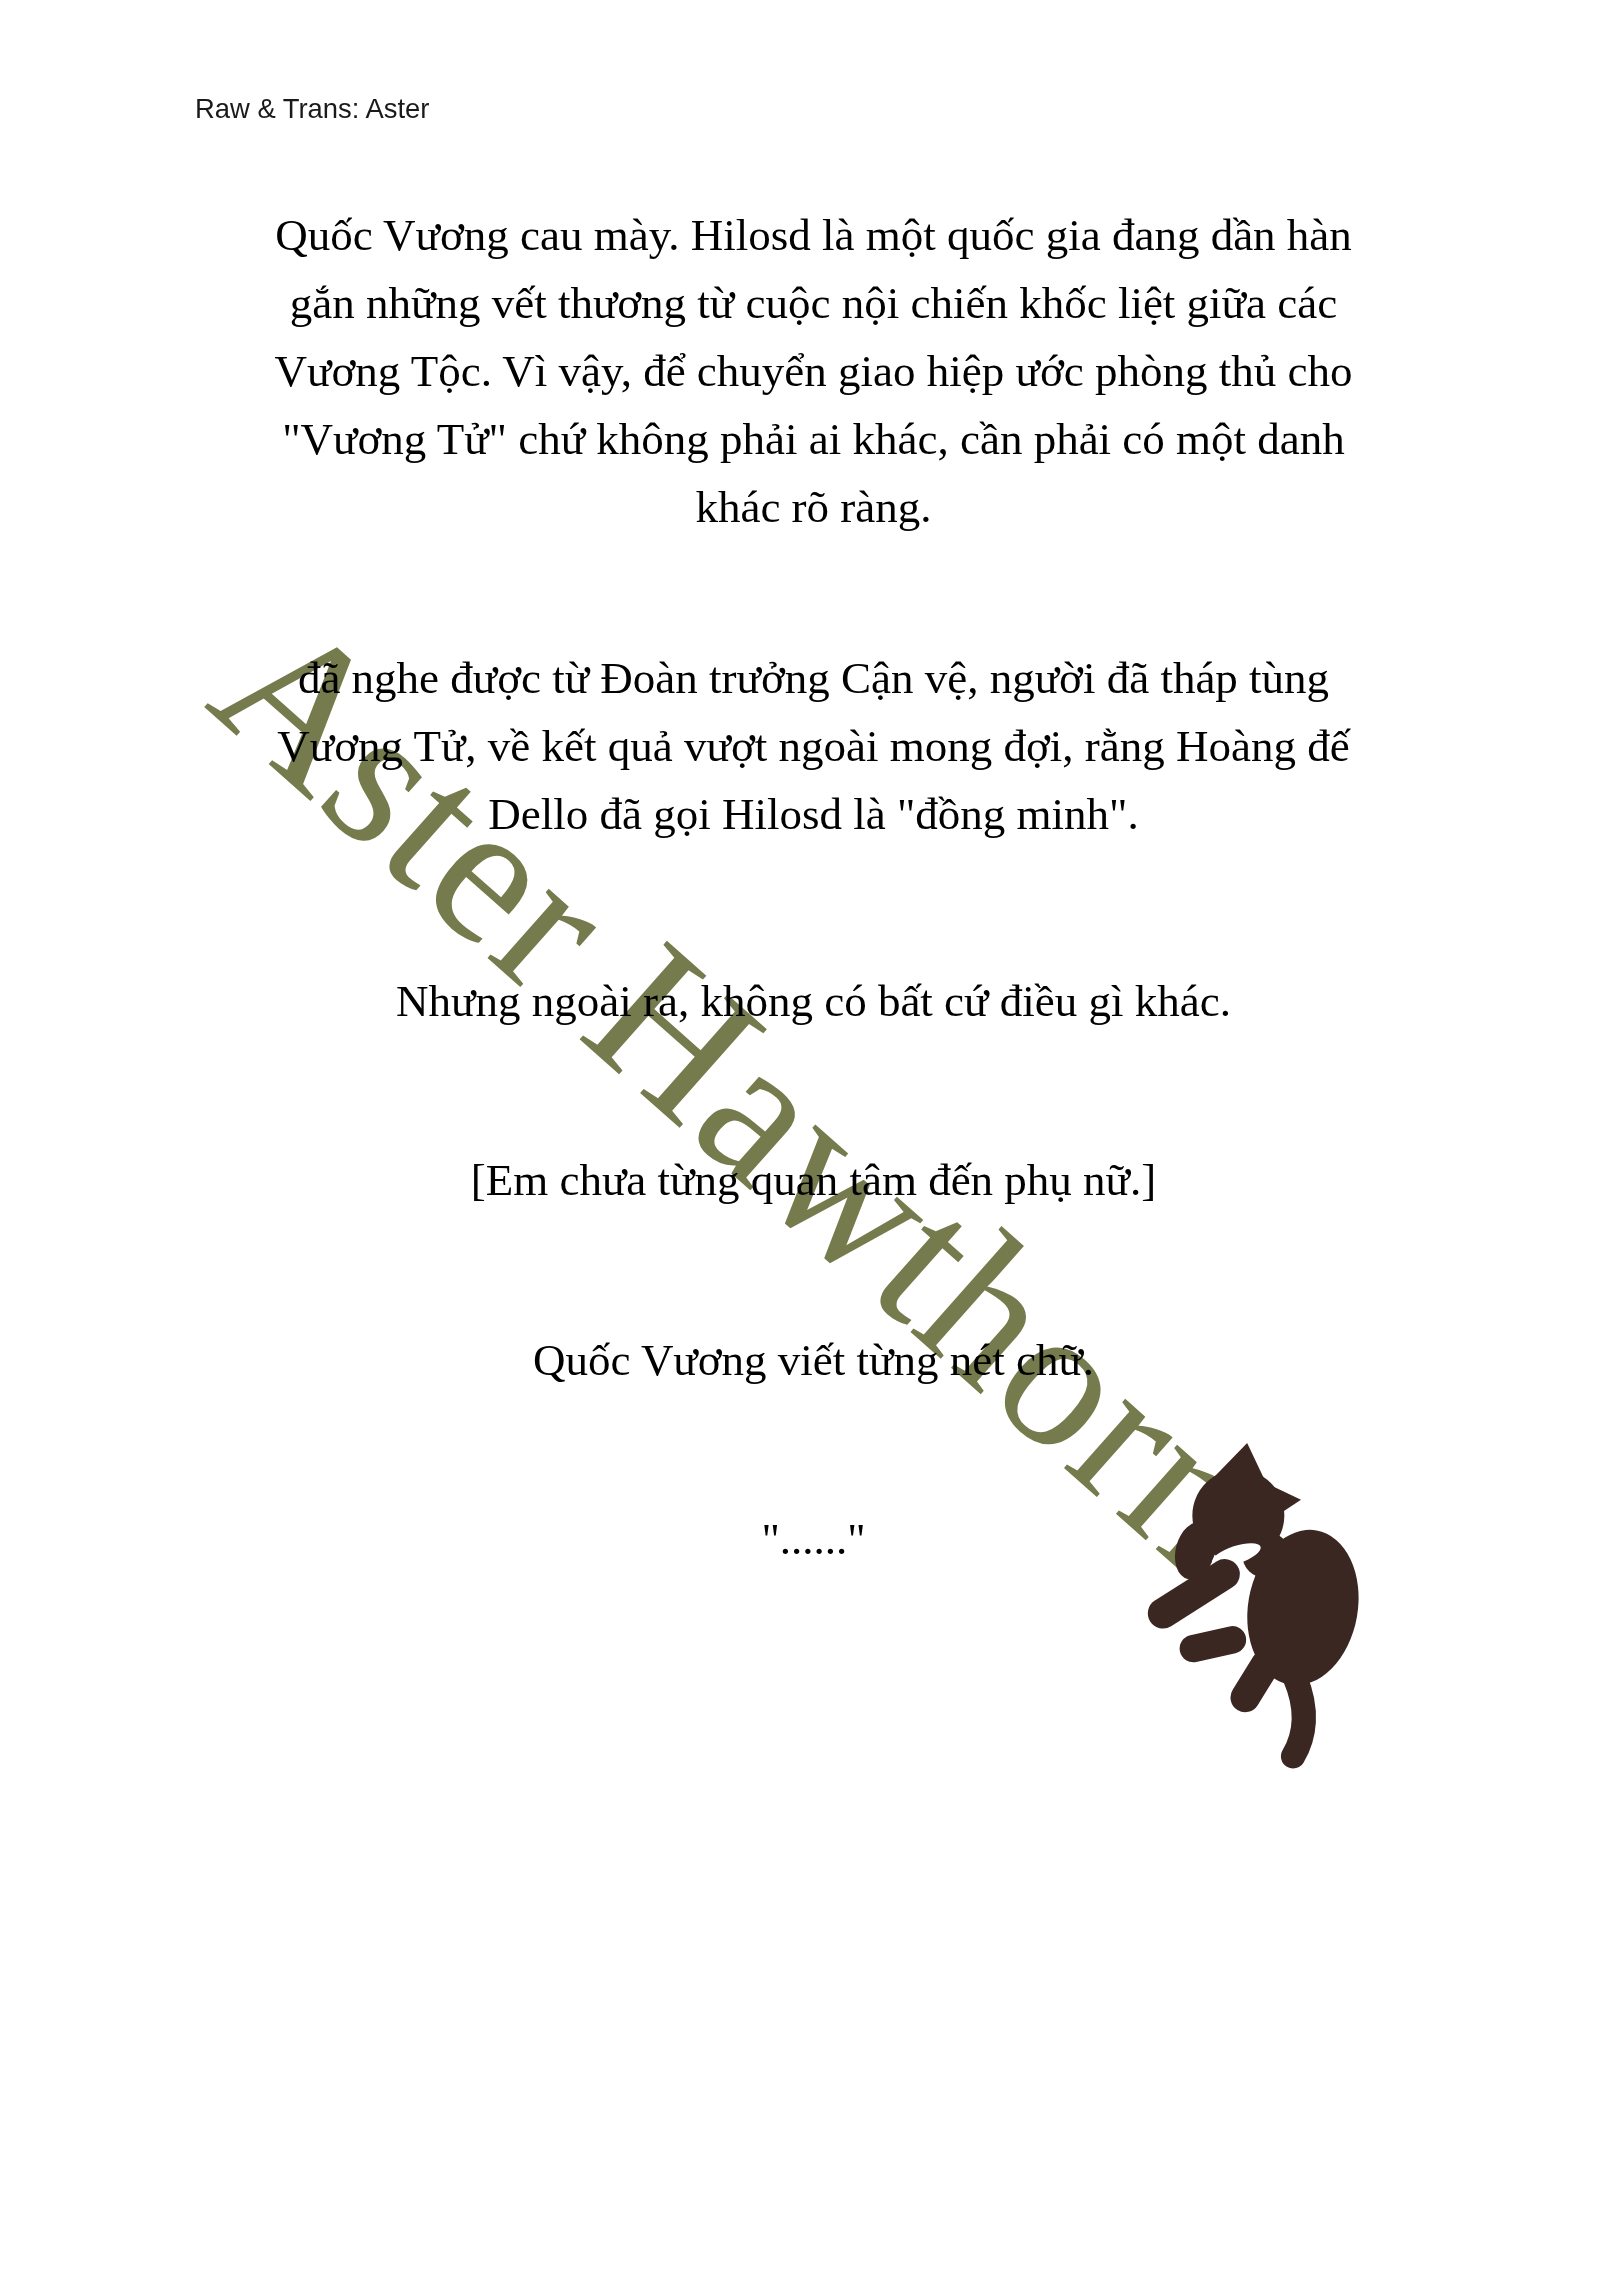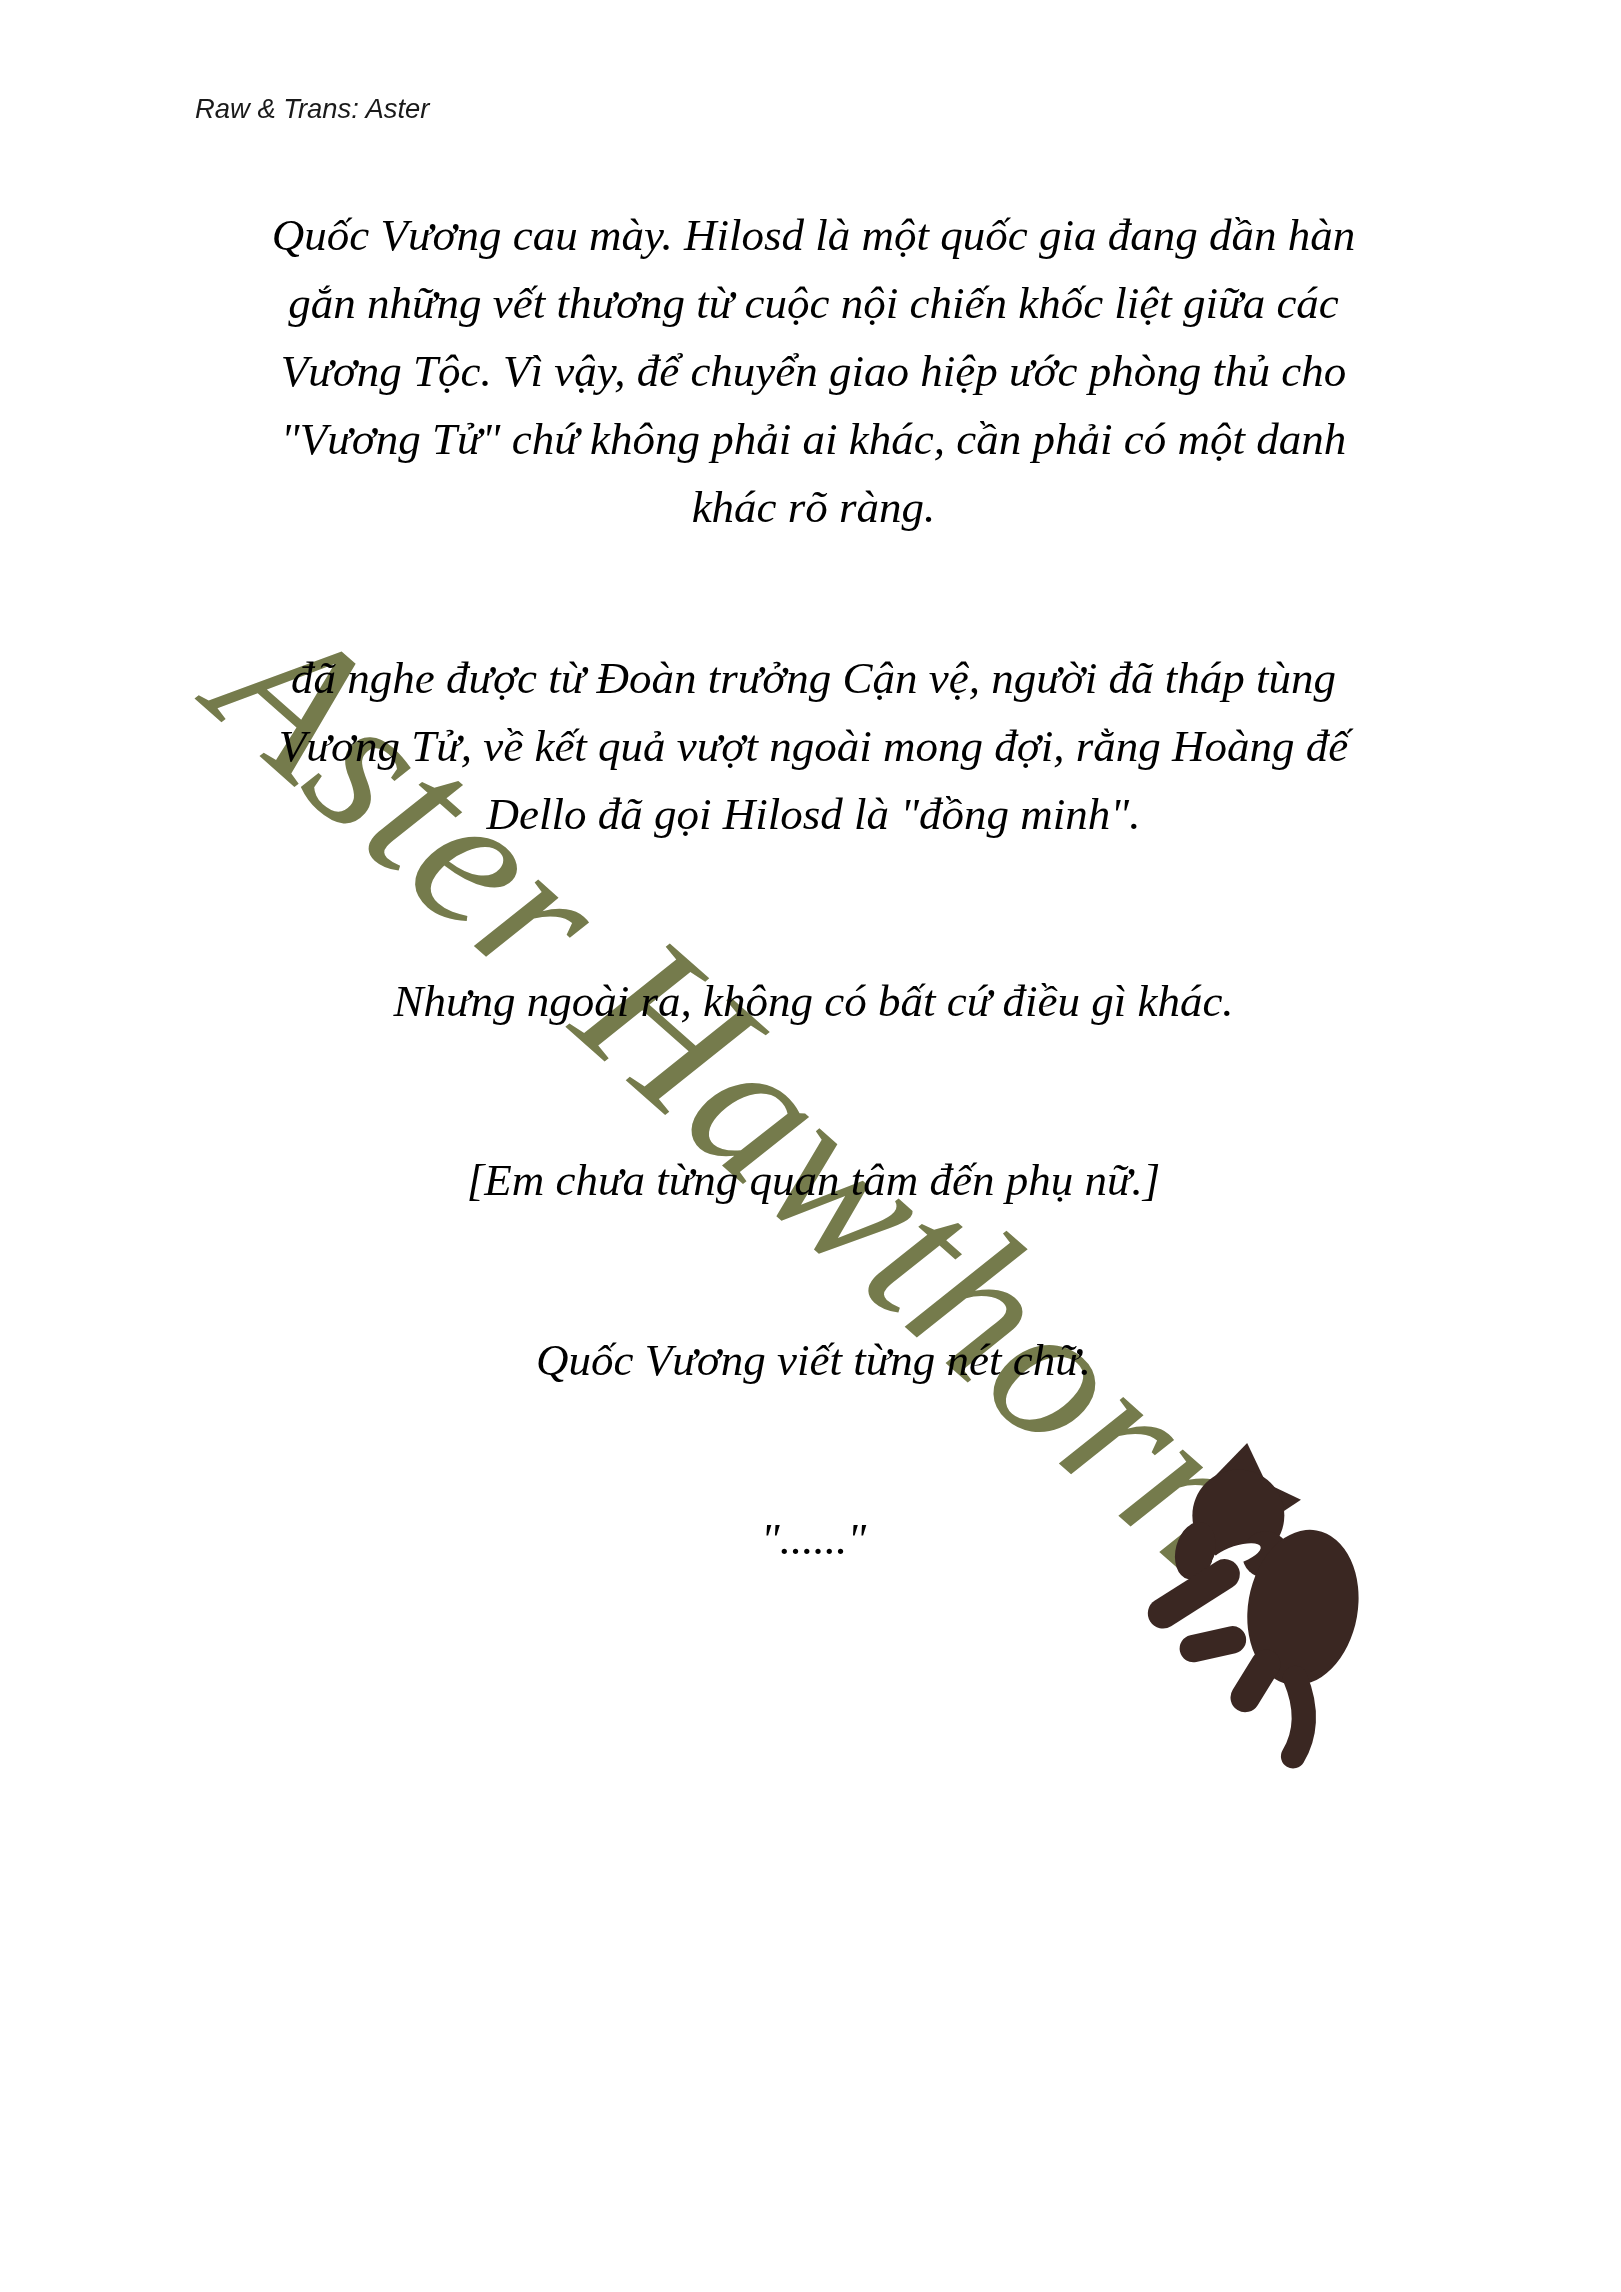--- a/index.html
+++ b/index.html
@@ -3,21 +3,20 @@
 <meta charset="utf-8">
 <style>
   html,body { margin:0; padding:0; background:#e8e8e8; }
   .page {
     position:relative;
     width:1621px; height:2293px;
     background:#ffffff;
     overflow:hidden;
     font-family:"Liberation Serif", serif;
     color:#000000;
-    font-style:italic;
   }
   .header {
     position:absolute; left:195px; top:93px;
     font-family:"Liberation Sans", sans-serif;
     font-size:27.4px; color:#1a1a1a;
     white-space:nowrap;
     z-index:2;
   }
   .watermark {
     position:absolute; left:314px; top:580px;

